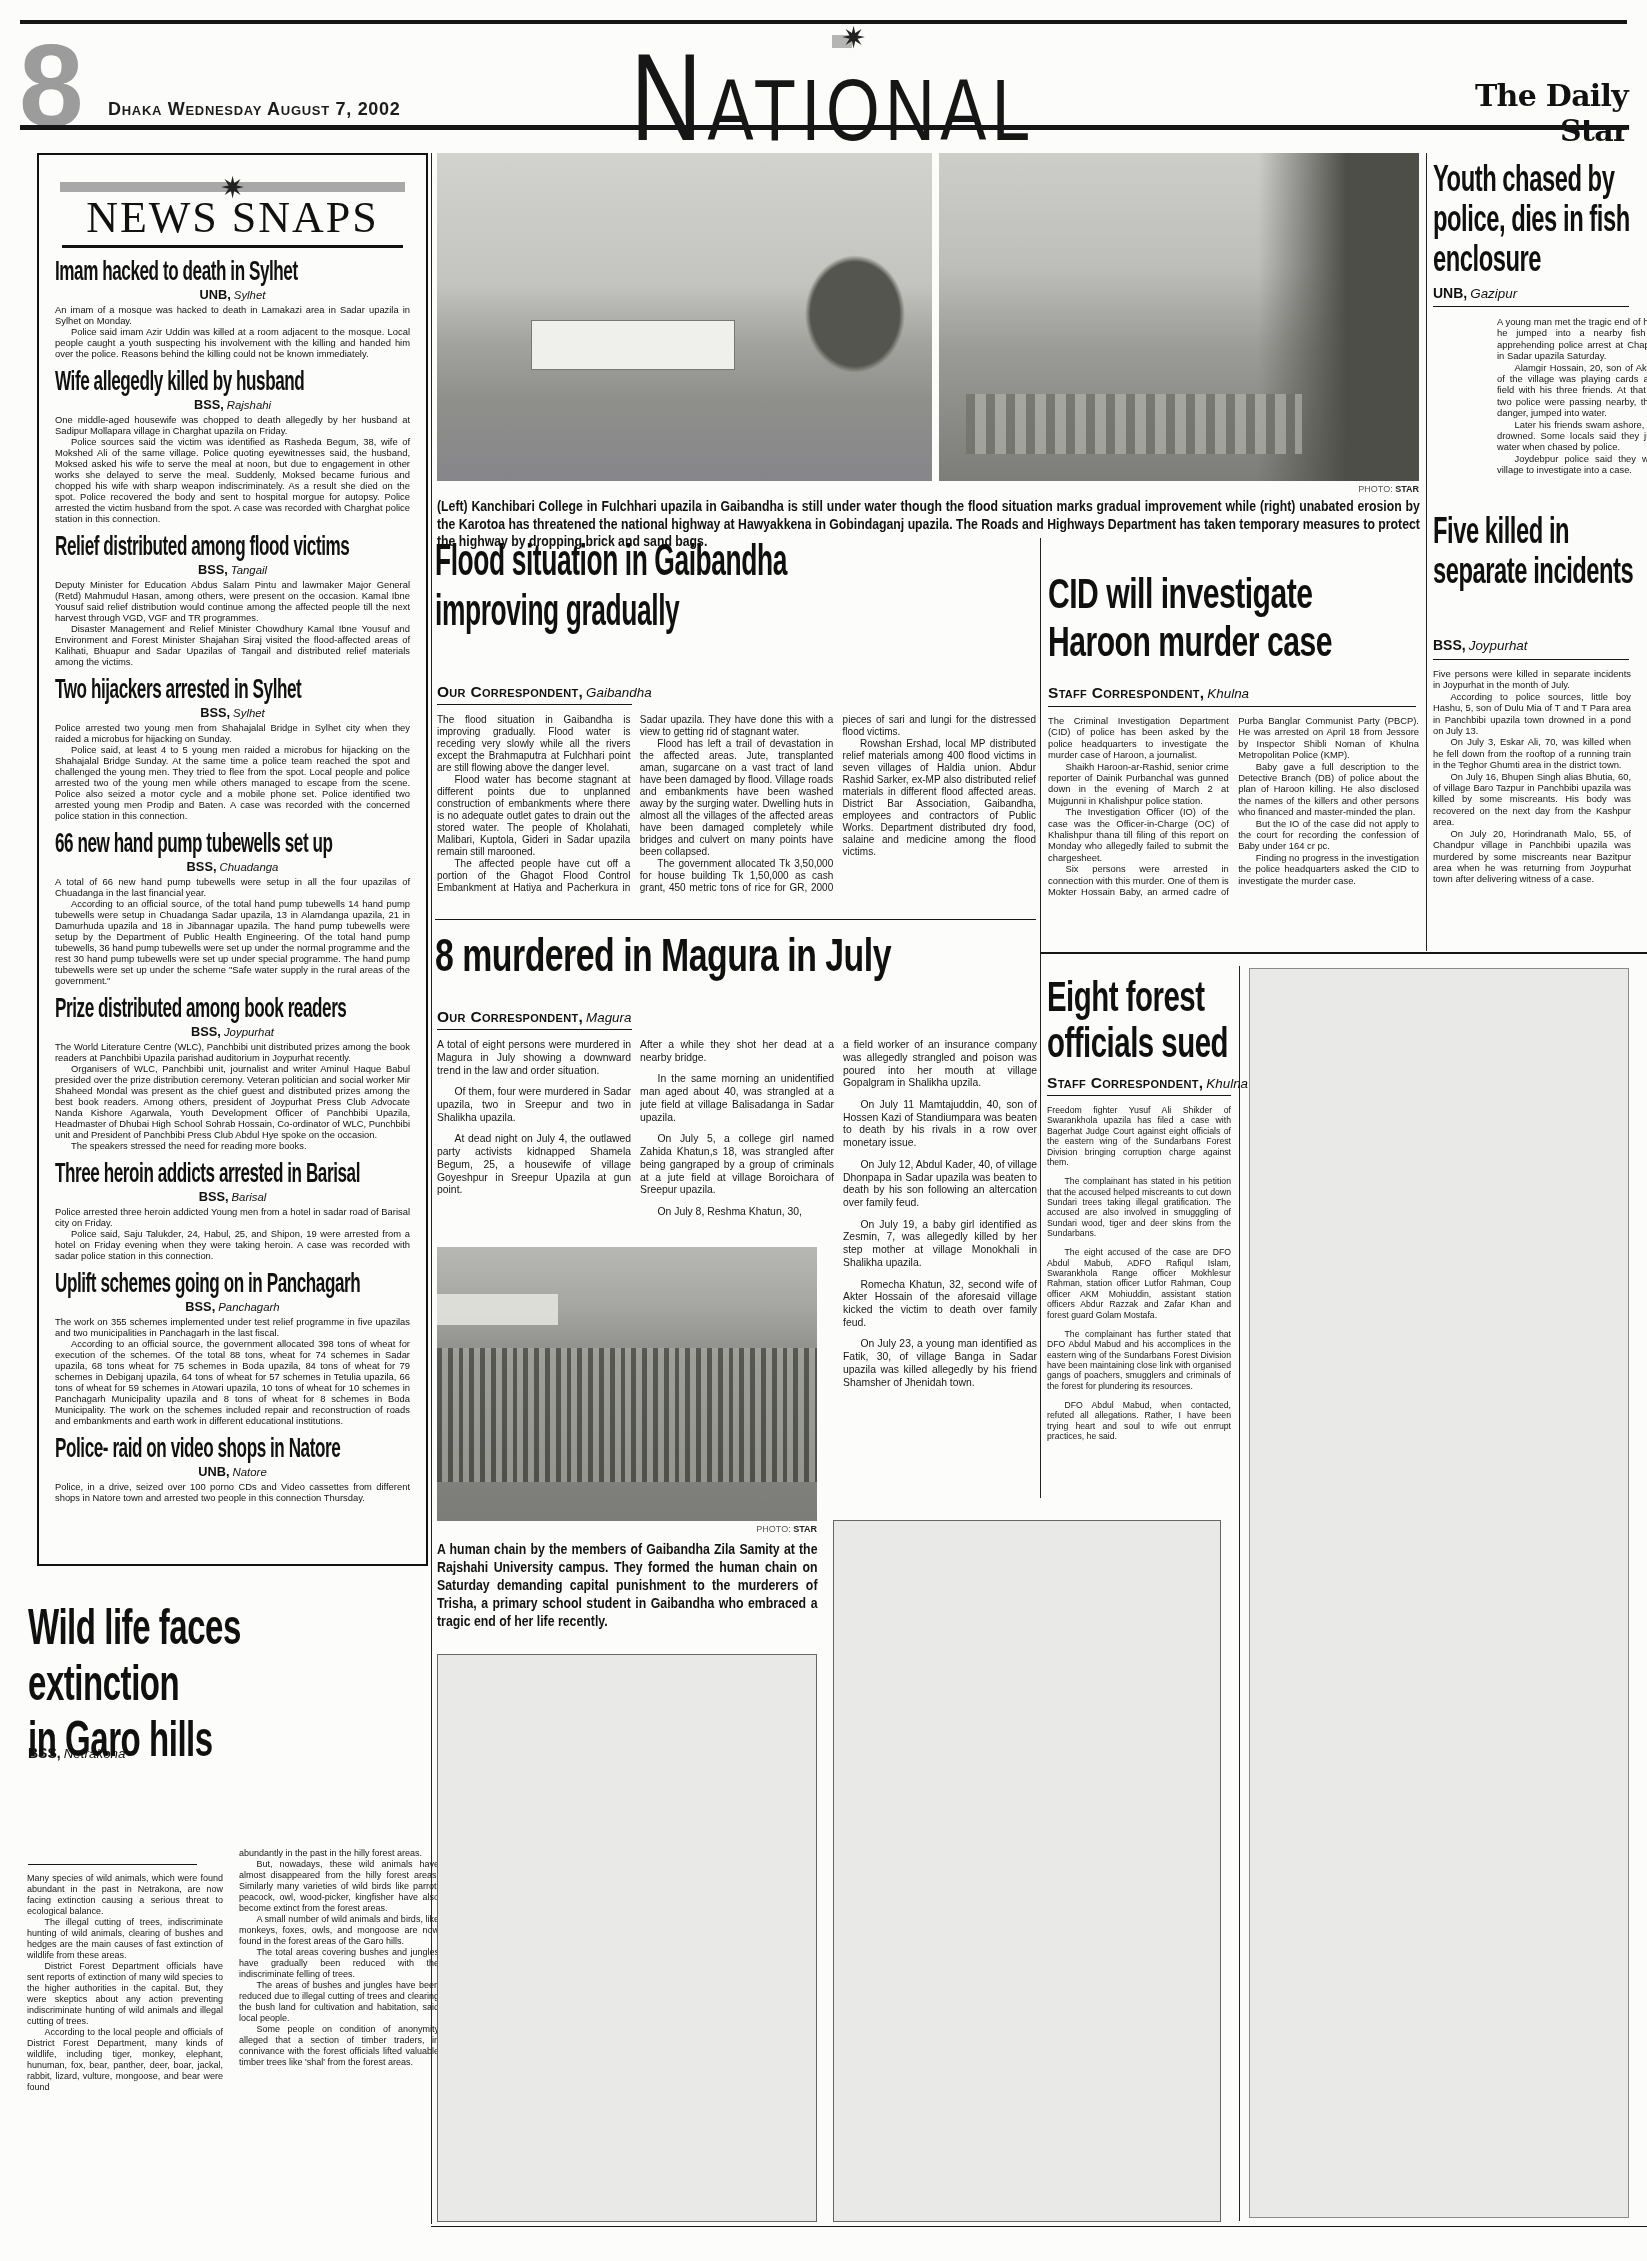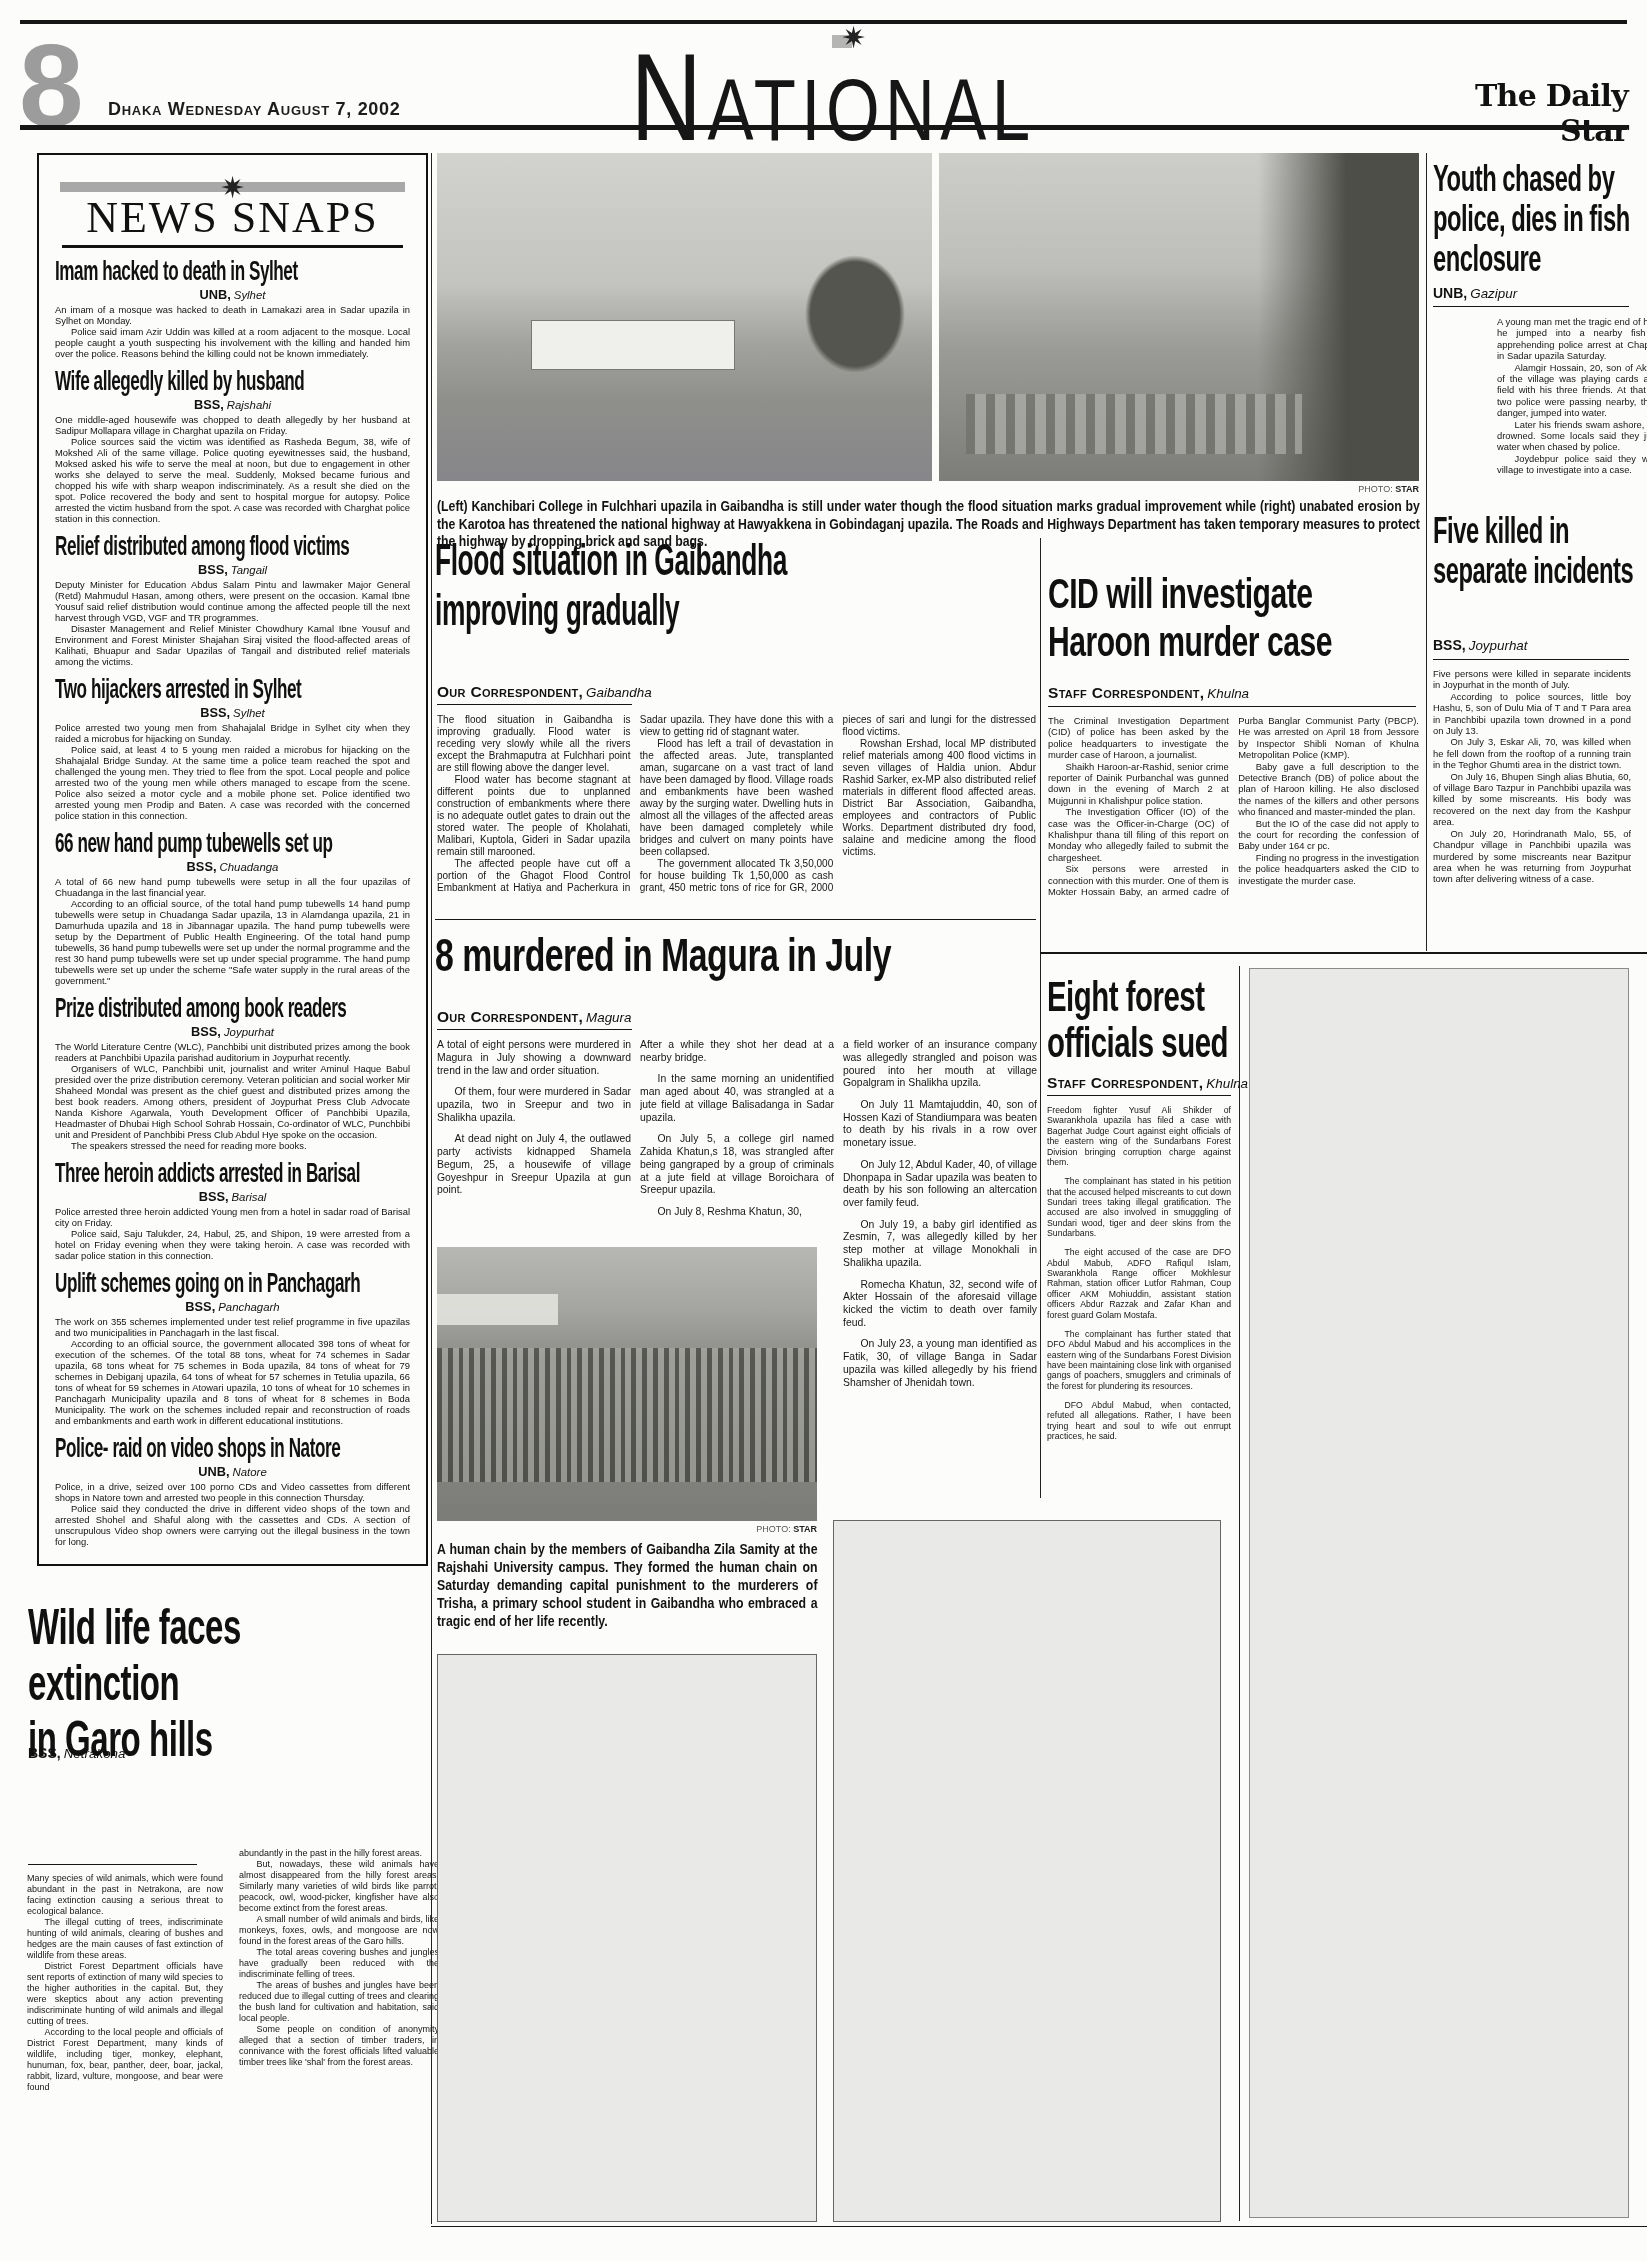--- a/index.html
+++ b/index.html
@@ -149,21 +149,20 @@
           <p>The work on 355 schemes implemented under test relief programme in five upazilas and two municipalities in Panchagarh in the last fiscal.</p>
           <p>According to an official source, the government allocated 398 tons of wheat for execution of the schemes. Of the total 88 tons, wheat for 74 schemes in Sadar upazila, 68 tons wheat for 75 schemes in Boda upazila, 84 tons of wheat for 79 schemes in Debiganj upazila, 64 tons of wheat for 57 schemes in Tetulia upazila, 66 tons of wheat for 59 schemes in Atowari upazila, 10 tons of wheat for 10 schemes in Panchagarh Municipality upazila and 8 tons of wheat for 8 schemes in Boda Municipality. The work on the schemes included repair and reconstruction of roads and embankments and earth work in different educational institutions.</p>
         </div>
     </div>
 
     <div>
       <div class="snap-head">Police- raid on video shops in Natore</div>
       <div class="snap-by"><span class="src">UNB,</span> <span class="loc">Natore</span></div>
       <div class="snap-body">
           <p>Police, in a drive, seized over 100 porno CDs and Video cassettes from different shops in Natore town and arrested two people in this connection Thursday.</p>
-          <p>Police said they conducted the drive in different video shops of the town and arrested Shohel and Shaful along with the cassettes and CDs. A section of unscrupulous Video shop owners were carrying out the illegal business in the town for long.</p>
         </div>
     </div>
   </div>
 
   <div class="abs vrule" style="left:431px;top:153px;height:2071px;"></div>
   <div class="abs vrule" style="left:1040px;top:538px;height:960px;"></div>
   <div class="abs vrule" style="left:1426px;top:153px;height:798px;"></div>
   <div class="abs vrule" style="left:1239px;top:966px;height:1255px;"></div>
   <div class="abs rule" style="left:1040px;top:952px;width:607px;height:2px;"></div>
   <div class="abs rule" style="left:431px;top:2226px;width:1216px;height:1.3px;"></div>

